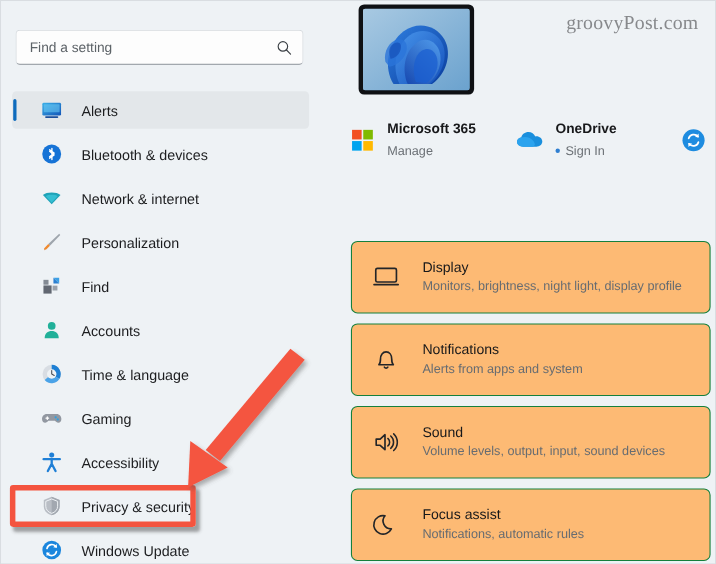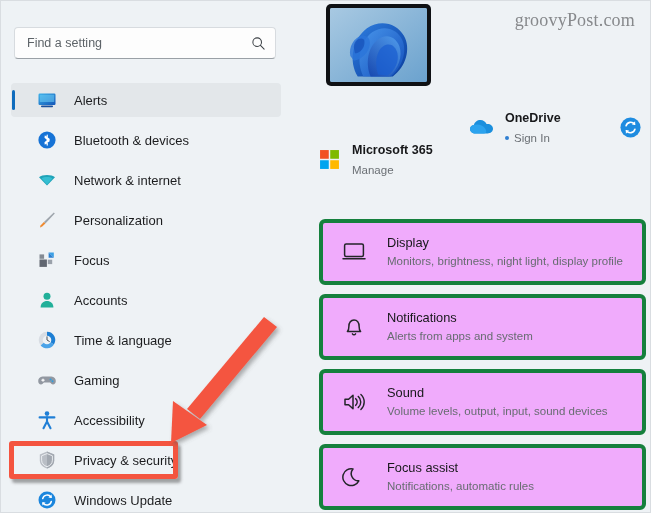--- a/index.html
+++ b/index.html
@@ -132,21 +132,21 @@
   #acct-row {
     position: absolute;
     left: 0; top: 104px;
     width: 361px; height: 44px;
   }
   .acct {
     position: absolute;
     display: flex;
     align-items: center;
   }
-  #acct-ms { left: 25px; top: 2px; margin-top: 32px; }
+  #acct-ms { left: 25px; top: 2px; }
   #acct-od { left: 178px; top: 2px; }
   .acct-ico {
     width: 26px; height: 26px;
     display: flex; align-items: center; justify-content: center;
     margin-right: 10px;
     flex: 0 0 auto;
   }
   .acct-txt { line-height: 1.25; }
   .acct-title { font-size: 12.5px; font-weight: bold; color: #17181a; white-space: nowrap; }
   .acct-sub { font-size: 11.5px; color: #6b7075; white-space: nowrap; margin-top: 2px; }
@@ -168,22 +168,22 @@
 
   
   #cards {
     position: absolute;
     left: 28px; top: 218px;
     width: 327px;
   }
   .card {
     position: relative;
     height: 66px;
-    background: #f0abfc;
-    border: 4px solid #15803d;
+    background: #fdba74;
+    border: 1px solid #15803d;
     border-radius: 6px;
     margin-bottom: 9px;
     display: flex;
     align-items: center;
     padding-left: 18px;
   }
   .card-ico {
     width: 26px; height: 26px;
     flex: 0 0 auto;
     display: flex; align-items: center; justify-content: center;
@@ -278,21 +278,21 @@
         <div class="nav-item">
           <span class="nav-ico">
             <svg viewBox="0 0 20 20" width="20" height="20">
               <rect x="2.5" y="9.5" width="7.4" height="7.4" fill="#616771"></rect>
               <rect x="2.5" y="4.4" width="4.6" height="4.4" fill="#838a93"></rect>
               <rect x="10.8" y="9.7" width="4.4" height="4.4" fill="#9aa1aa"></rect>
               <path d="M11.6 2.6 L16.8 2.6 L16.8 7.8 Z" fill="#3ba0e5"></path>
               <path d="M11.6 2.6 L11.6 7.8 L16.8 7.8 Z" fill="#2b7fd0"></path>
             </svg>
           </span>
-          <span class="nav-label">Focus</span>
+          <span class="nav-label">Find</span>
         </div>
         <div class="nav-item">
           <span class="nav-ico">
             <svg viewBox="0 0 20 20" width="20" height="20">
               <circle cx="10" cy="6.3" r="3.5" fill="#21b099"></circle>
               <path d="M3.6 17.4 C3.6 13.3 6.5 11 10 11 C13.5 11 16.4 13.3 16.4 17.4 Z" fill="#21b099"></path>
             </svg>
           </span>
           <span class="nav-label">Accounts</span>
         </div>

